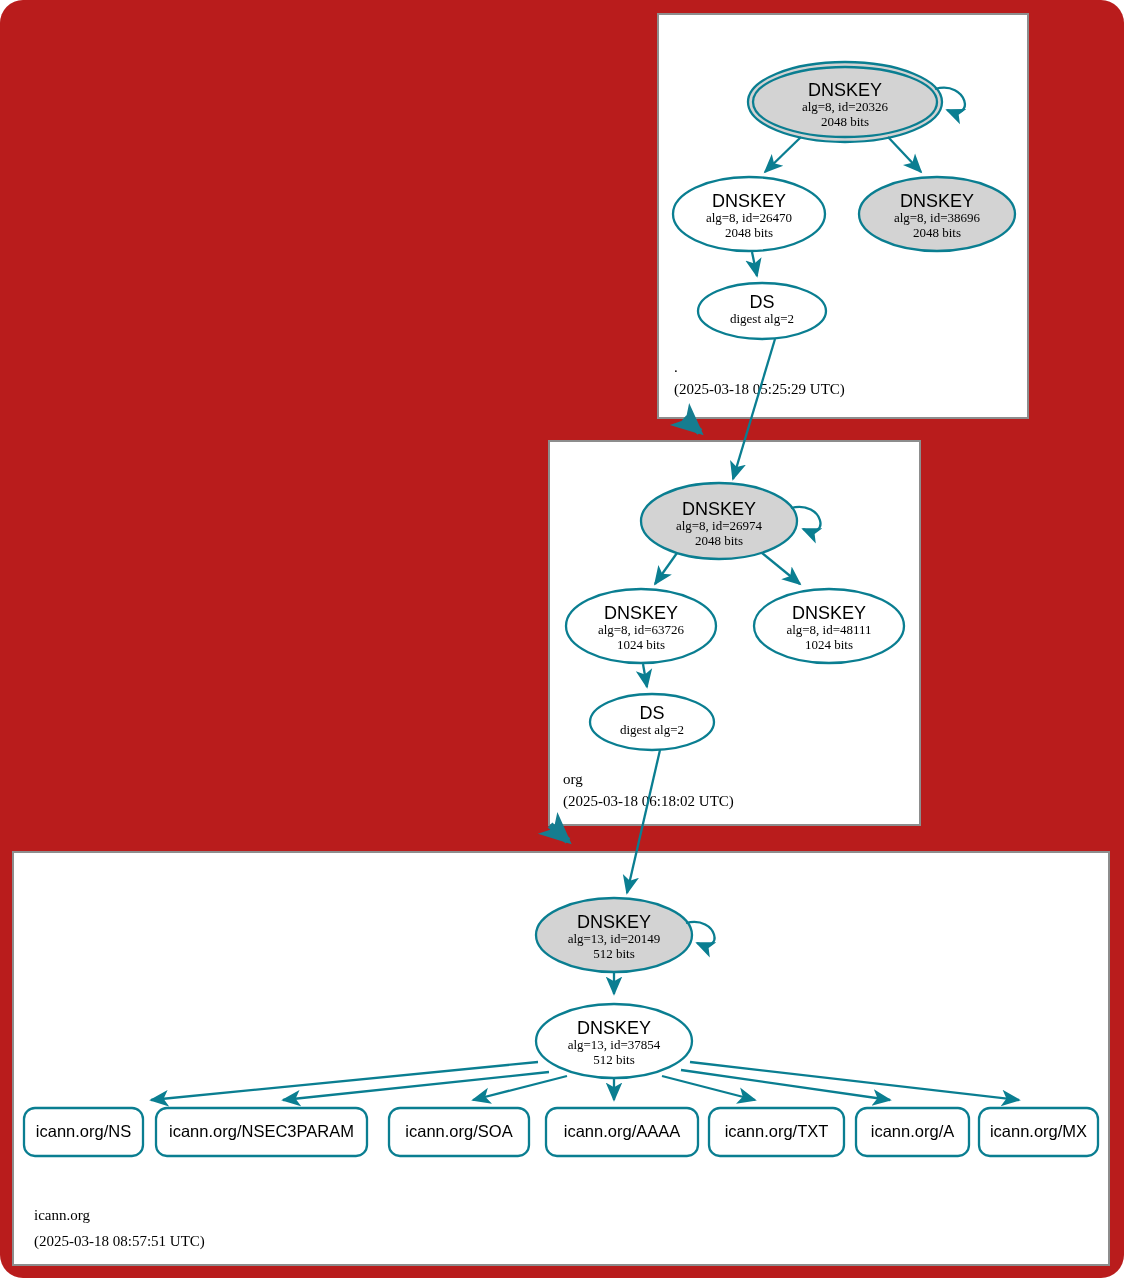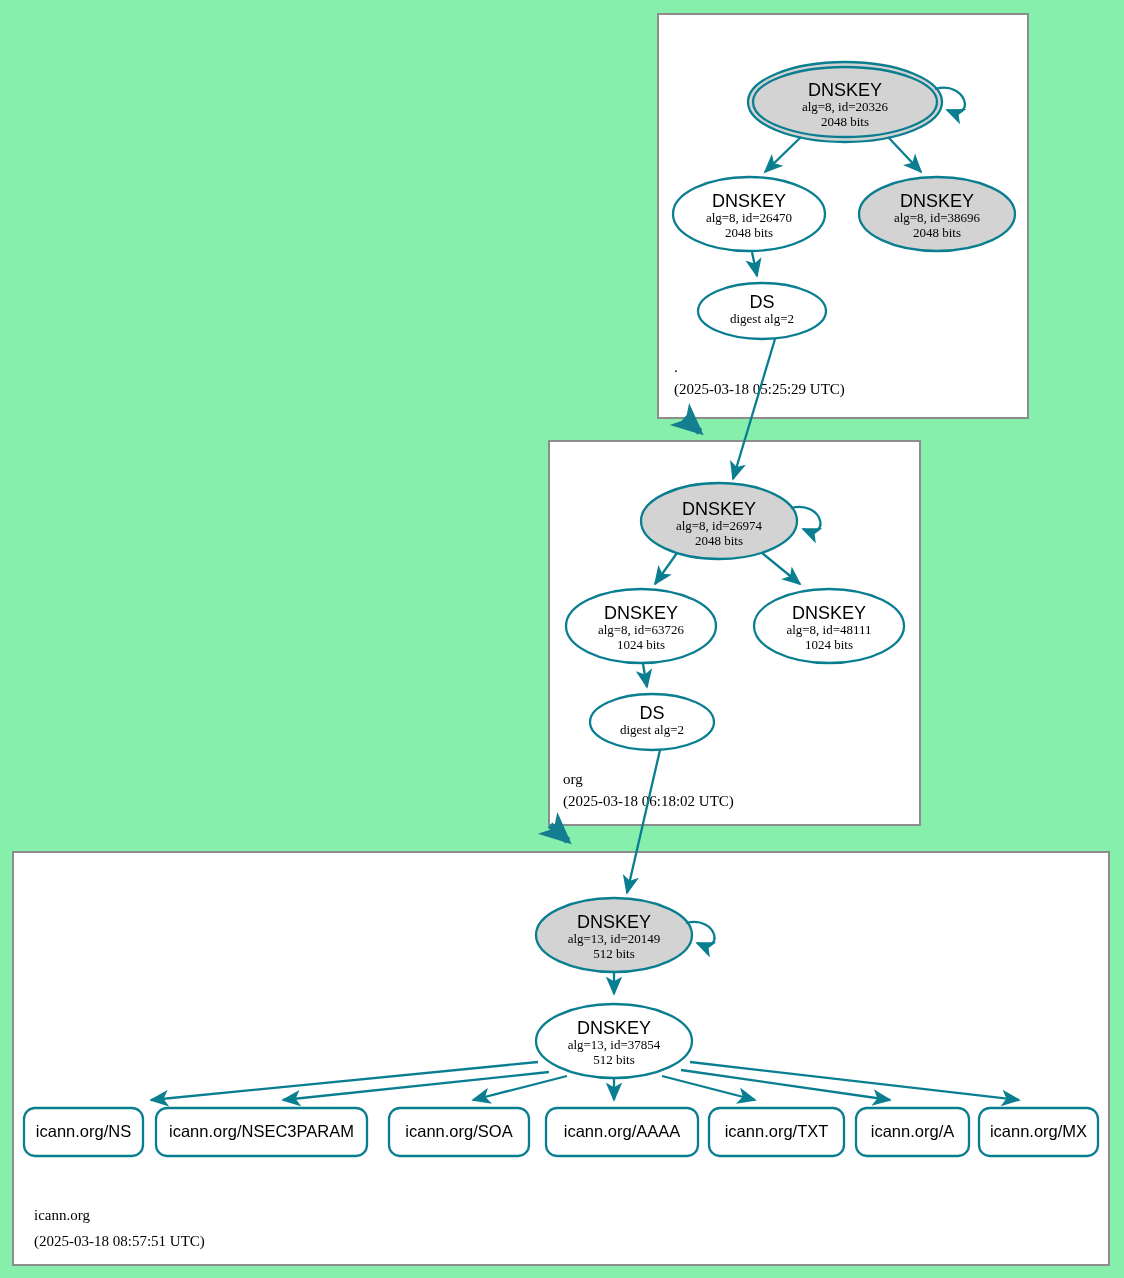--- a/index.html
+++ b/index.html
@@ -7,22 +7,23 @@
     padding: 0;
     background: #ffffff;
   }
   body {
     font-family: "Liberation Sans", sans-serif;
   }
   #stage {
     position: relative;
     width: 1124px;
     height: 1278px;
-    background: #86efac;
+    background: #b91c1c;
     overflow: hidden;
+    border-radius: 23px;
   }
   svg#graph {
     display: block;
     width: 1124px;
     height: 1278px;
   }
   .zone-box {
     fill: #ffffff;
     stroke: #8d8d8d;
     stroke-width: 2;

